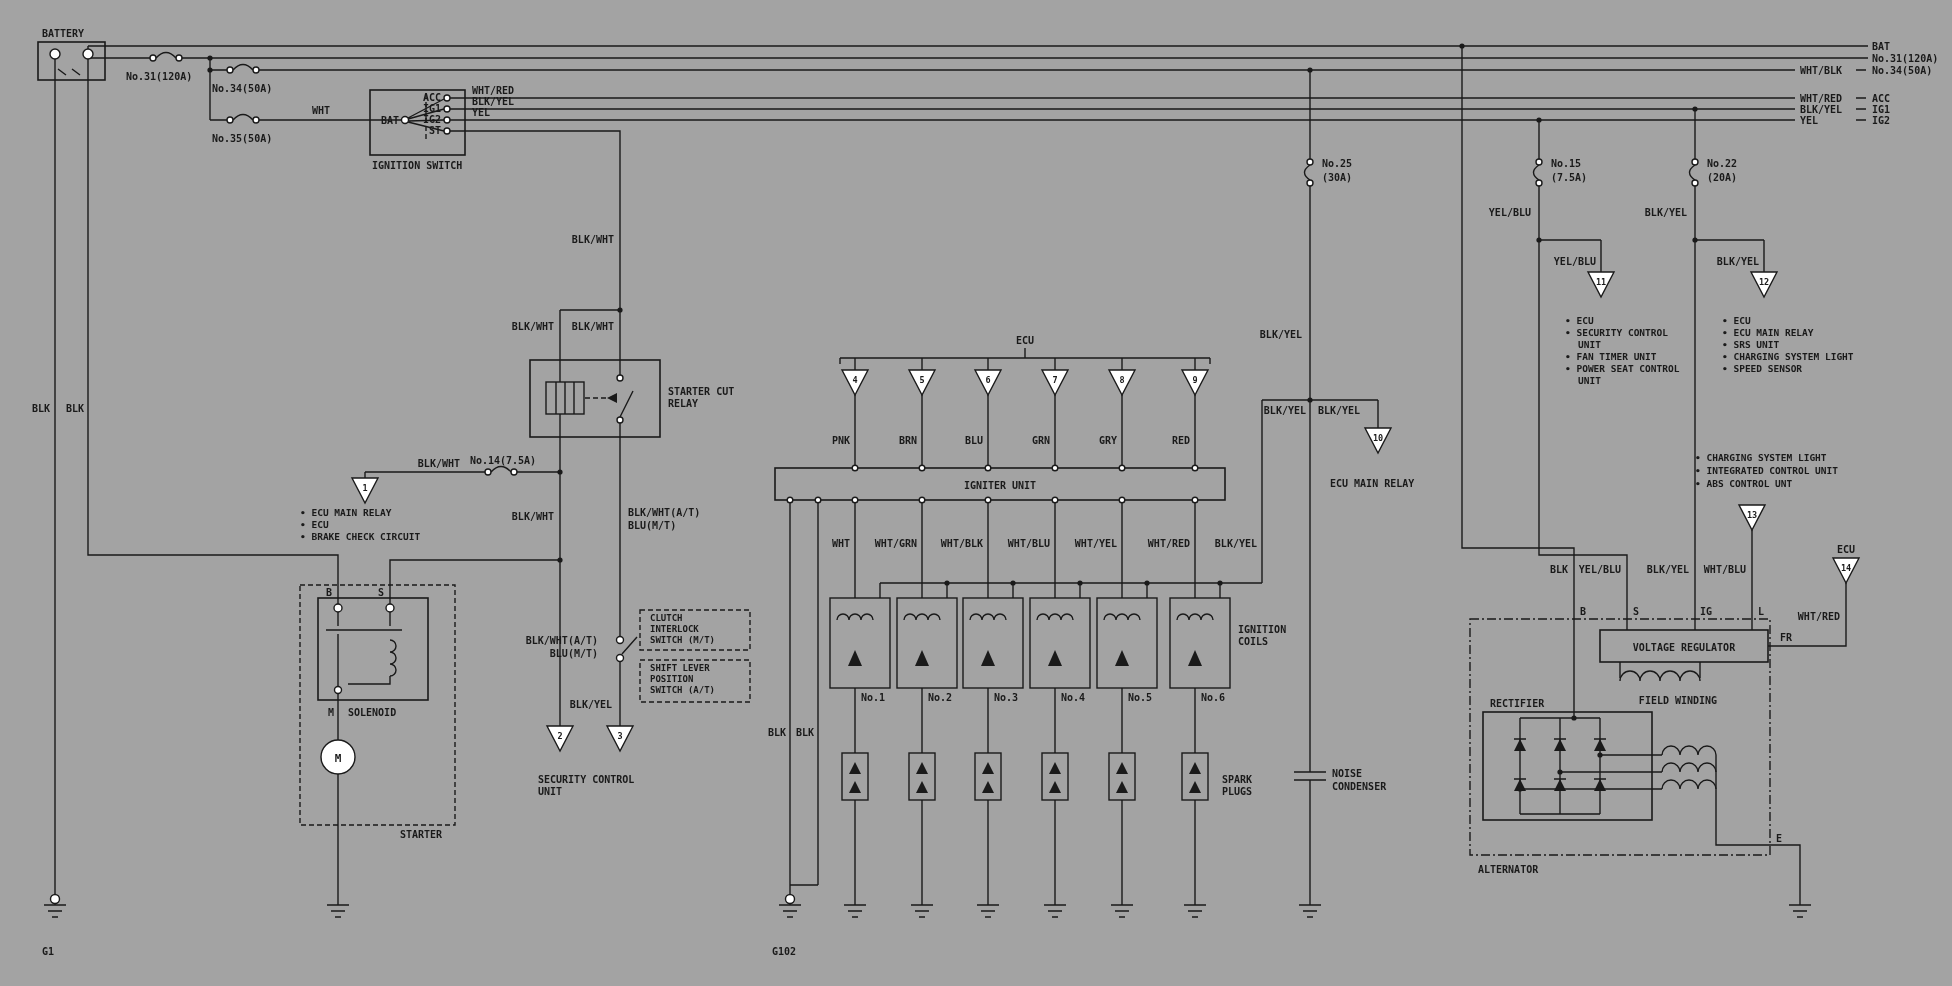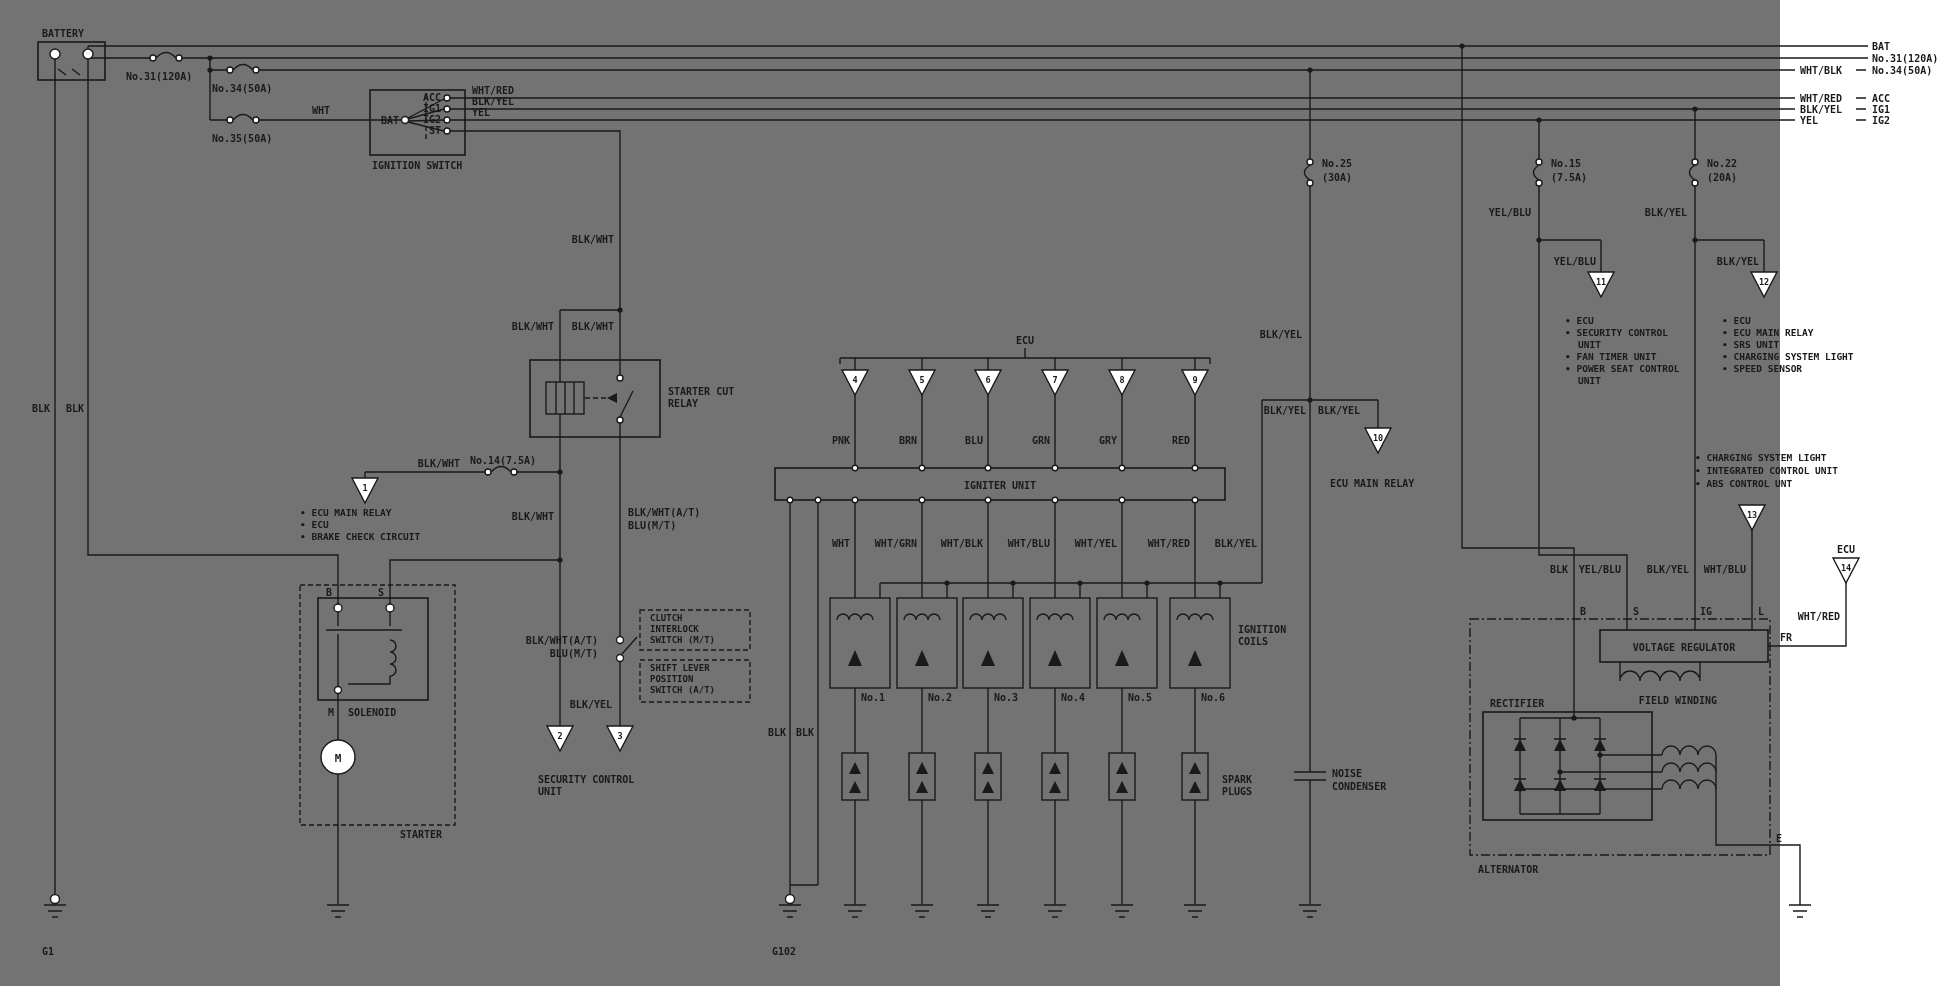--- a/index.html
+++ b/index.html
@@ -1,17 +1,17 @@
 <!DOCTYPE html>
 <html><head>
 <meta charset="utf-8">
 <title>Diagram</title>
 <style>
   html,body{margin:0;padding:0;background:#fff}
-  .stage{width:1780px;height:986px;background:#737373;position:relative}
+  .stage{width:1952px;height:986px;background:#a3a3a3;position:relative}
   svg{display:block}
   .w{fill:none;stroke:#1a1a1a;stroke-width:1.4;stroke-linecap:butt}
   .w2{fill:none;stroke:#1a1a1a;stroke-width:1.6}
   .dash{stroke-dasharray:5 3}
   .dd{stroke-dasharray:9 3 2 3}
   .cw{fill:#fff;stroke:#1a1a1a;stroke-width:1.4}
   .dot{fill:#1a1a1a;stroke:none}
   .sf{fill:#1a1a1a;stroke:none}
   text{font-family:"DejaVu Sans Mono",monospace;font-size:10px;font-weight:700;fill:#1a1a1a}
   .ts{font-size:9.5px}

